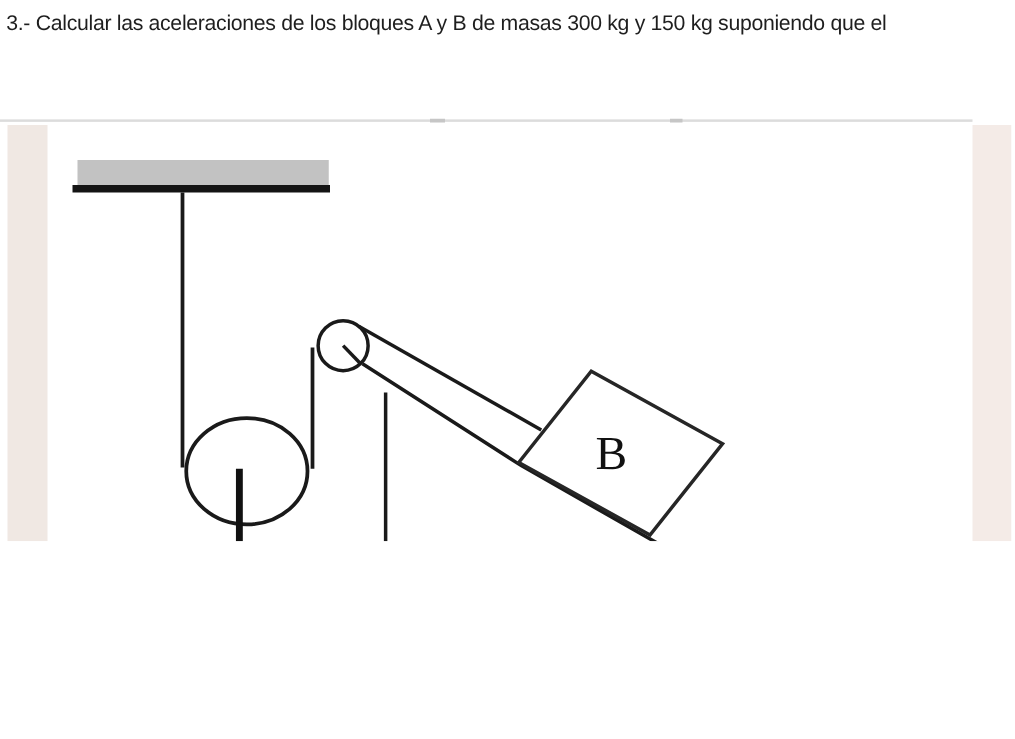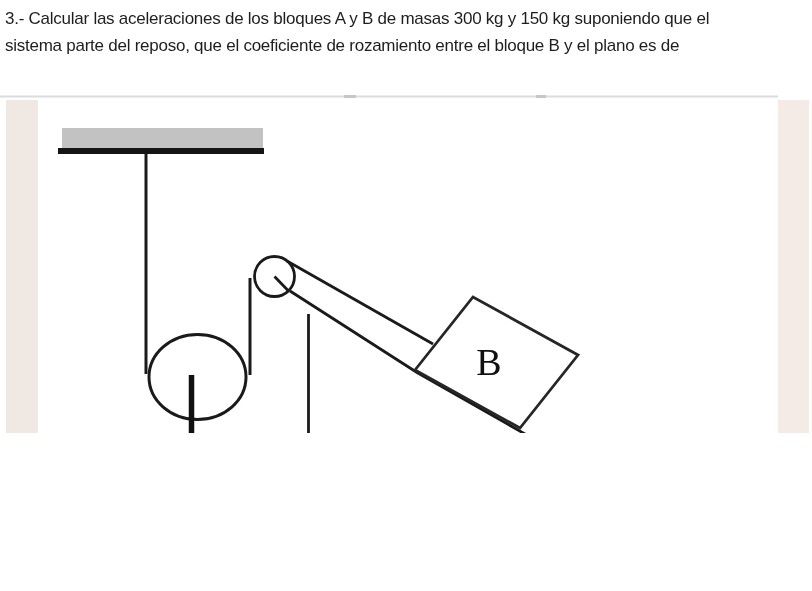--- a/index.html
+++ b/index.html
@@ -54,21 +54,20 @@
     text-anchor: middle;
   }
 </style>
 </head>
 <body>
 
 <div class="page">
 
   <div class="problem-text">
     <div class="line">3.- Calcular las aceleraciones de los bloques A y B de masas 300 kg y 150 kg suponiendo que el</div>
-    <div class="line">sistema parte del reposo, que el coeficiente de rozamiento entre el bloque B y el plano es de</div>
   </div>
 
   <svg class="diagram" width="812" height="591" viewBox="0 0 812 591">
 
     <rect class="left-strip" x="6" y="100" width="32" height="491"></rect>
     <rect class="right-strip" x="778" y="100" width="31" height="491"></rect>
     <rect class="faint-top" x="0" y="95.5" width="778" height="2"></rect>
     <rect class="tick" x="344" y="95" width="12" height="3"></rect>
     <rect class="tick" x="536" y="95" width="10" height="3"></rect>
 

